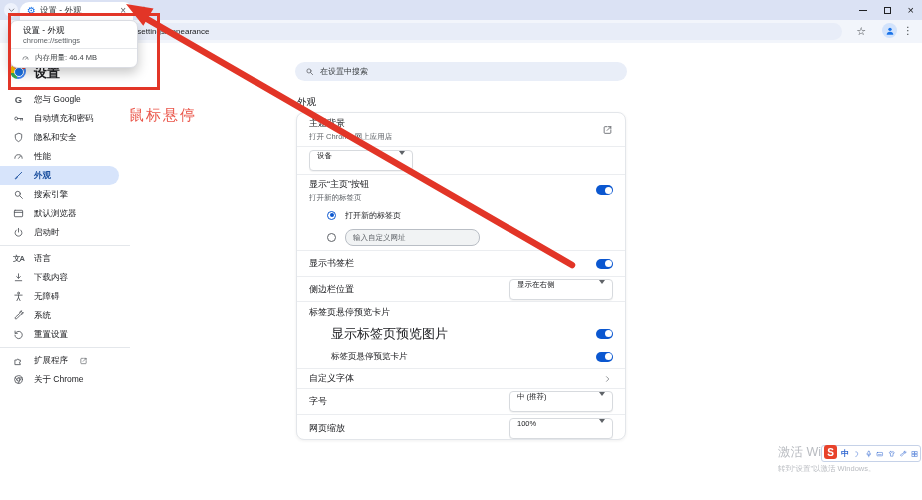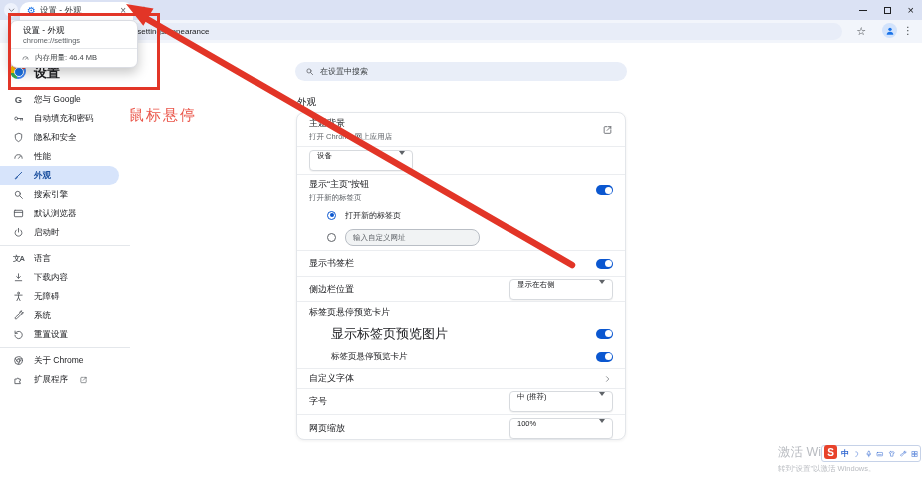--- a/index.html
+++ b/index.html
@@ -214,34 +214,34 @@
     <div class="nav-item">
       <svg class="si" viewBox="0 0 24 24">
           <path d="M4.5 4.5v5h5"></path>
           <path d="M5 9.5a8 8 0 1 1-.8 4"></path>
         </svg>
       <span class="lbl">重置设置</span>
     </div>
     <div class="nav-div"></div>
     <div class="nav-item">
       <svg class="si" viewBox="0 0 24 24">
+          <path d="M5 11h3.5a2 2 0 1 1 4 0H16v4a2 2 0 1 0 0 4v2H5z"></path>
+        </svg>
+      <span class="lbl">扩展程序</span>
+      <svg class="si" style="width:8px;height:8px" viewBox="0 0 24 24">
+          <path d="M14 4h6v6M20 4l-9 9M11 4H6a2 2 0 0 0-2 2v12a2 2 0 0 0 2 2h12a2 2 0 0 0 2-2v-5"></path>
+        </svg>
+    </div>
+    <div class="nav-item">
+      <svg class="si" viewBox="0 0 24 24">
           <circle cx="12" cy="12" r="8.5"></circle>
           <circle cx="12" cy="12" r="3.5"></circle>
           <path d="M12 8.5h8M8.9 13.7L5 7.5M14.9 13.9l-3.5 6.5"></path>
         </svg>
       <span class="lbl">关于 Chrome</span>
-    </div>
-    <div class="nav-item">
-      <svg class="si" viewBox="0 0 24 24">
-          <path d="M5 11h3.5a2 2 0 1 1 4 0H16v4a2 2 0 1 0 0 4v2H5z"></path>
-        </svg>
-      <span class="lbl">扩展程序</span>
-      <svg class="si" style="width:8px;height:8px" viewBox="0 0 24 24">
-          <path d="M14 4h6v6M20 4l-9 9M11 4H6a2 2 0 0 0-2 2v12a2 2 0 0 0 2 2h12a2 2 0 0 0 2-2v-5"></path>
-        </svg>
     </div>
   </div>
 
   <div class="search-pill">
     <svg class="si" style="width:9px;height:9px" viewBox="0 0 24 24">
         <circle cx="10.5" cy="10.5" r="5.5"></circle>
         <path d="M14.8 14.8L20.5 20.5"></path>
       </svg>
     <span>在设置中搜索</span>
   </div>

